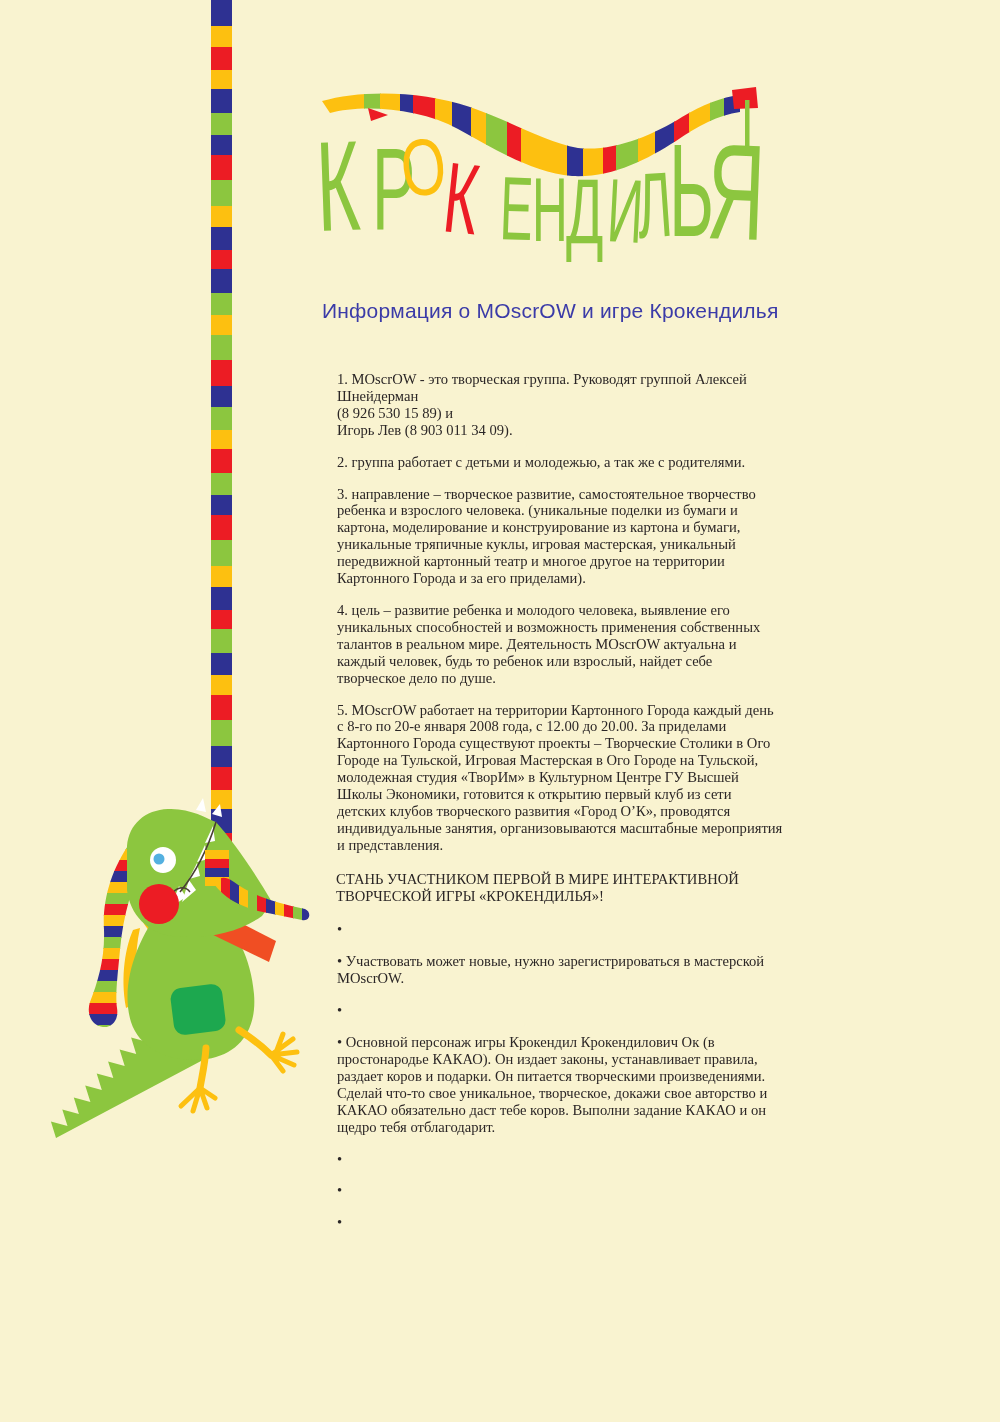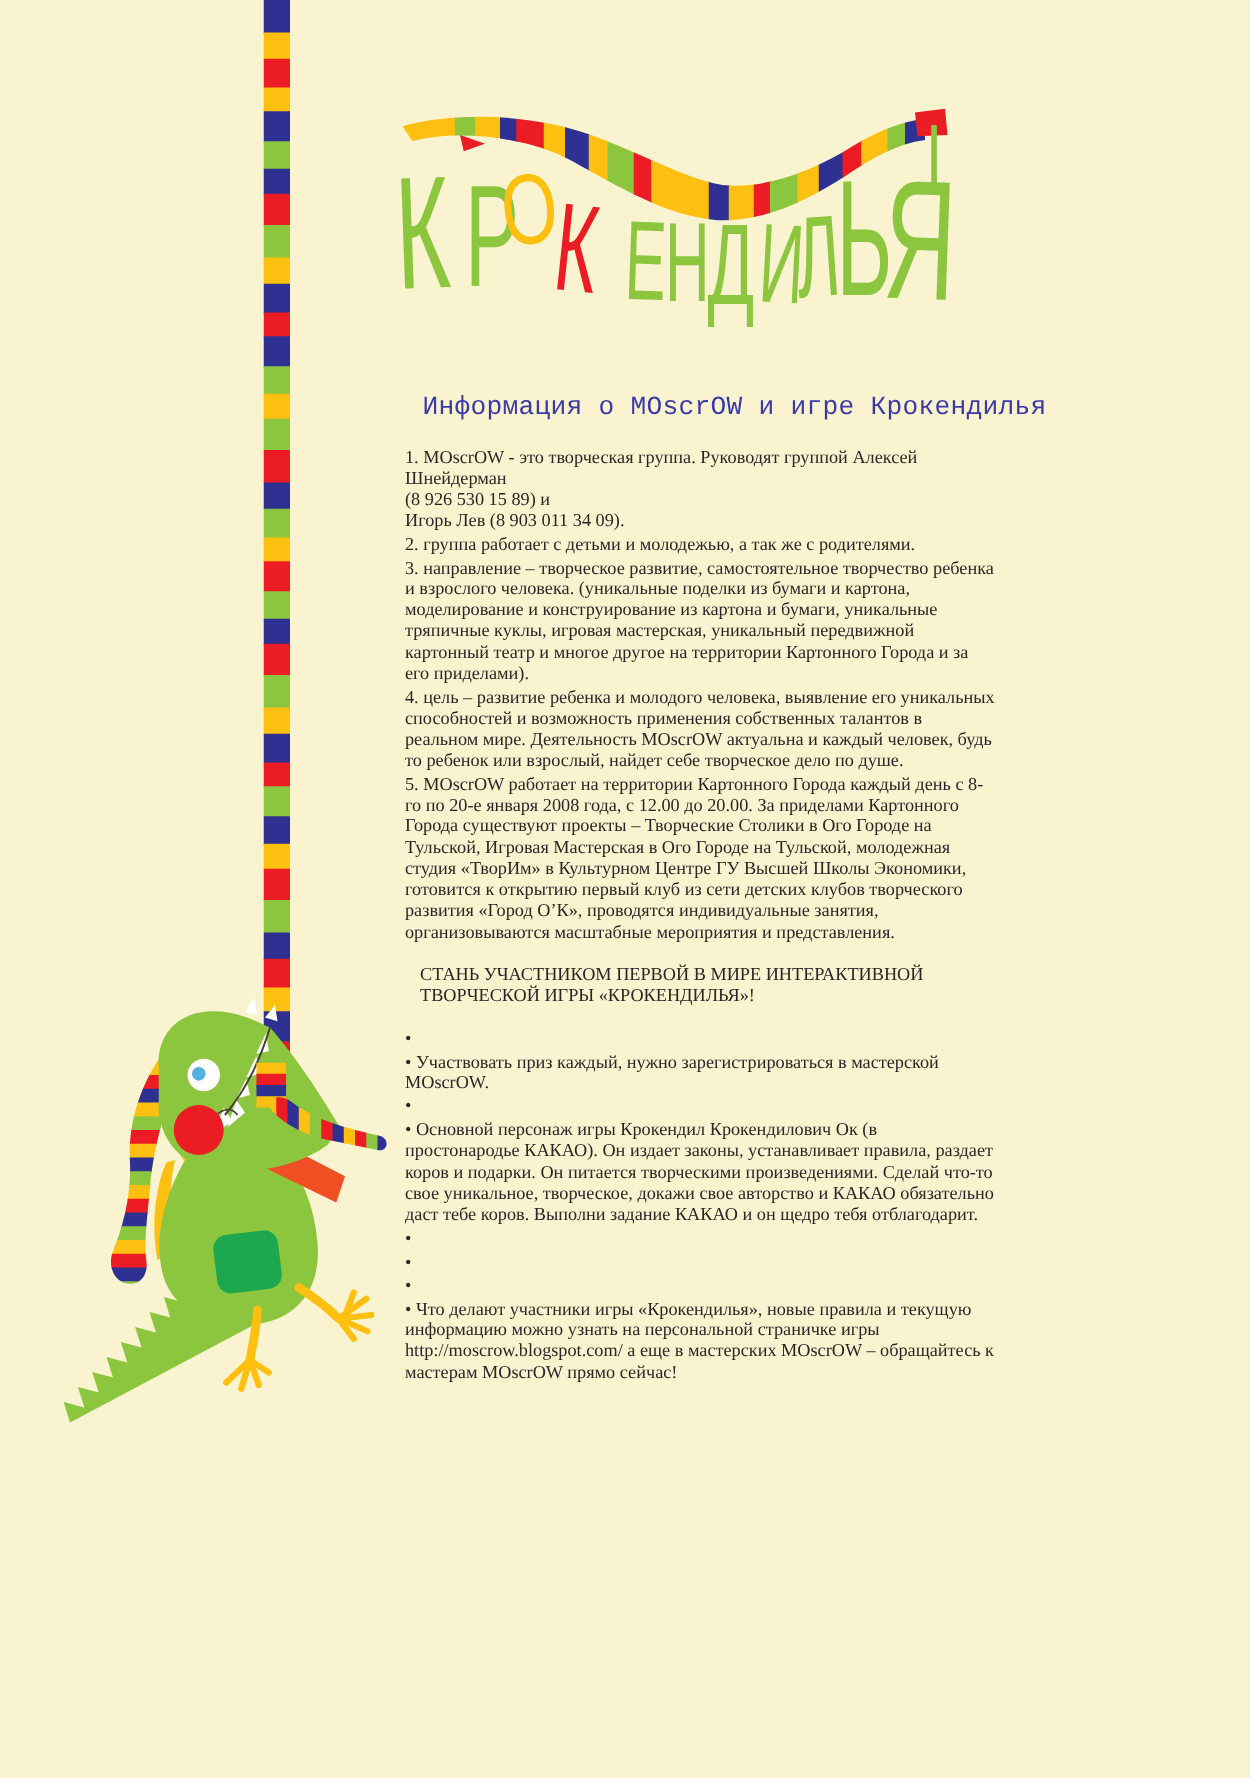--- a/index.html
+++ b/index.html
@@ -1,24 +1,24 @@
 <!DOCTYPE html>
 <html><head>
 <meta charset="utf-8">
 <style>
   html,body{margin:0;padding:0;background:#d8d4c0;}
   .page{position:relative;width:1000px;height:1422px;background:#F9F3D0;overflow:hidden;
         font-family:"Liberation Serif",serif;}
   #art{position:absolute;left:0;top:0;width:1000px;height:1422px;}
-  .heading{position:absolute;left:322px;top:299px;margin:16px;
-           font-family:Liberation Mono, monospace;font-size:21px;font-weight:400;
+  .heading{position:absolute;left:322px;top:299px;margin:0;
+           font-family:Liberation Sans, sans-serif;font-size:21px;font-weight:400;
            color:#3B3BA8;letter-spacing:.2px;white-space:nowrap;}
   .body-text{position:absolute;left:322px;top:356px;width:476px;
              font-size:14.6px;line-height:16.9px;color:#2B2626;}
-  .body-text p{margin:2px;white-space:pre-line;}
+  .body-text p{margin:15px;white-space:pre-line;}
   .body-text p.cta{margin:17px 14px;}
   .body-text .bullet-list{margin-top:17px;}
   #logo-letters text{font-family:"Liberation Sans",sans-serif;}
 </style>
 </head>
 <body>
 
 <div class="page" style="background: rgb(249, 243, 208);">
 
   <svg id="art" viewBox="0 0 1000 1422">
@@ -228,23 +228,22 @@
 (8 926 530 15 89) и
 Игорь Лев (8 903 011 34 09).</p>
         <p>2. группа работает с детьми и молодежью, а так же с родителями.</p>
         <p>3. направление – творческое развитие, самостоятельное творчество ребенка и взрослого человека. (уникальные поделки из бумаги и картона, моделирование и конструирование из картона и бумаги, уникальные тряпичные куклы, игровая мастерская, уникальный передвижной картонный театр и многое другое на территории Картонного Города и за его приделами).</p>
         <p>4. цель – развитие ребенка и молодого человека, выявление его уникальных способностей и возможность применения собственных талантов в реальном мире. Деятельность MOscrOW актуальна и каждый человек, будь то ребенок или взрослый, найдет себе творческое дело по душе.</p>
         <p>5. MOscrOW работает на территории Картонного Города каждый день с 8-го по 20-е января 2008 года, с 12.00 до 20.00. За приделами Картонного Города существуют проекты – Творческие Столики в Ого Городе на Тульской, Игровая Мастерская в Ого Городе на Тульской, молодежная студия «ТворИм» в Культурном Центре ГУ Высшей Школы Экономики, готовится к открытию первый клуб из сети детских клубов творческого развития «Город О’К», проводятся индивидуальные занятия, организовываются масштабные мероприятия и представления.</p>
       </div>
     <p class="cta">СТАНЬ УЧАСТНИКОМ ПЕРВОЙ В МИРЕ ИНТЕРАКТИВНОЙ ТВОРЧЕСКОЙ ИГРЫ «КРОКЕНДИЛЬЯ»!</p>
     <div id="bullet-list" class="bullet-list">
         <p>•</p>
-        <p>• Участвовать приз каждый, нужно зарегистрироваться в мастерской MOscrOW.</p>
+        <p>• Участвовать может новые, нужно зарегистрироваться в мастерской MOscrOW.</p>
         <p>•</p>
         <p>• Основной персонаж игры Крокендил Крокендилович Ок (в простонародье КАКАО). Он издает законы, устанавливает правила, раздает коров и подарки. Он питается творческими произведениями. Сделай что-то свое уникальное, творческое, докажи свое авторство и КАКАО обязательно даст тебе коров. Выполни задание КАКАО и он щедро тебя отблагодарит.</p>
         <p>•</p>
         <p>•</p>
         <p>•</p>
-        <p>• Что делают участники игры «Крокендилья», новые правила и текущую информацию можно узнать на персональной страничке игры http://moscrow.blogspot.com/ а еще в мастерских MOscrOW – обращайтесь к мастерам MOscrOW прямо сейчас!</p>
       </div>
   </div>
 
 </div>
 
 </body></html>

